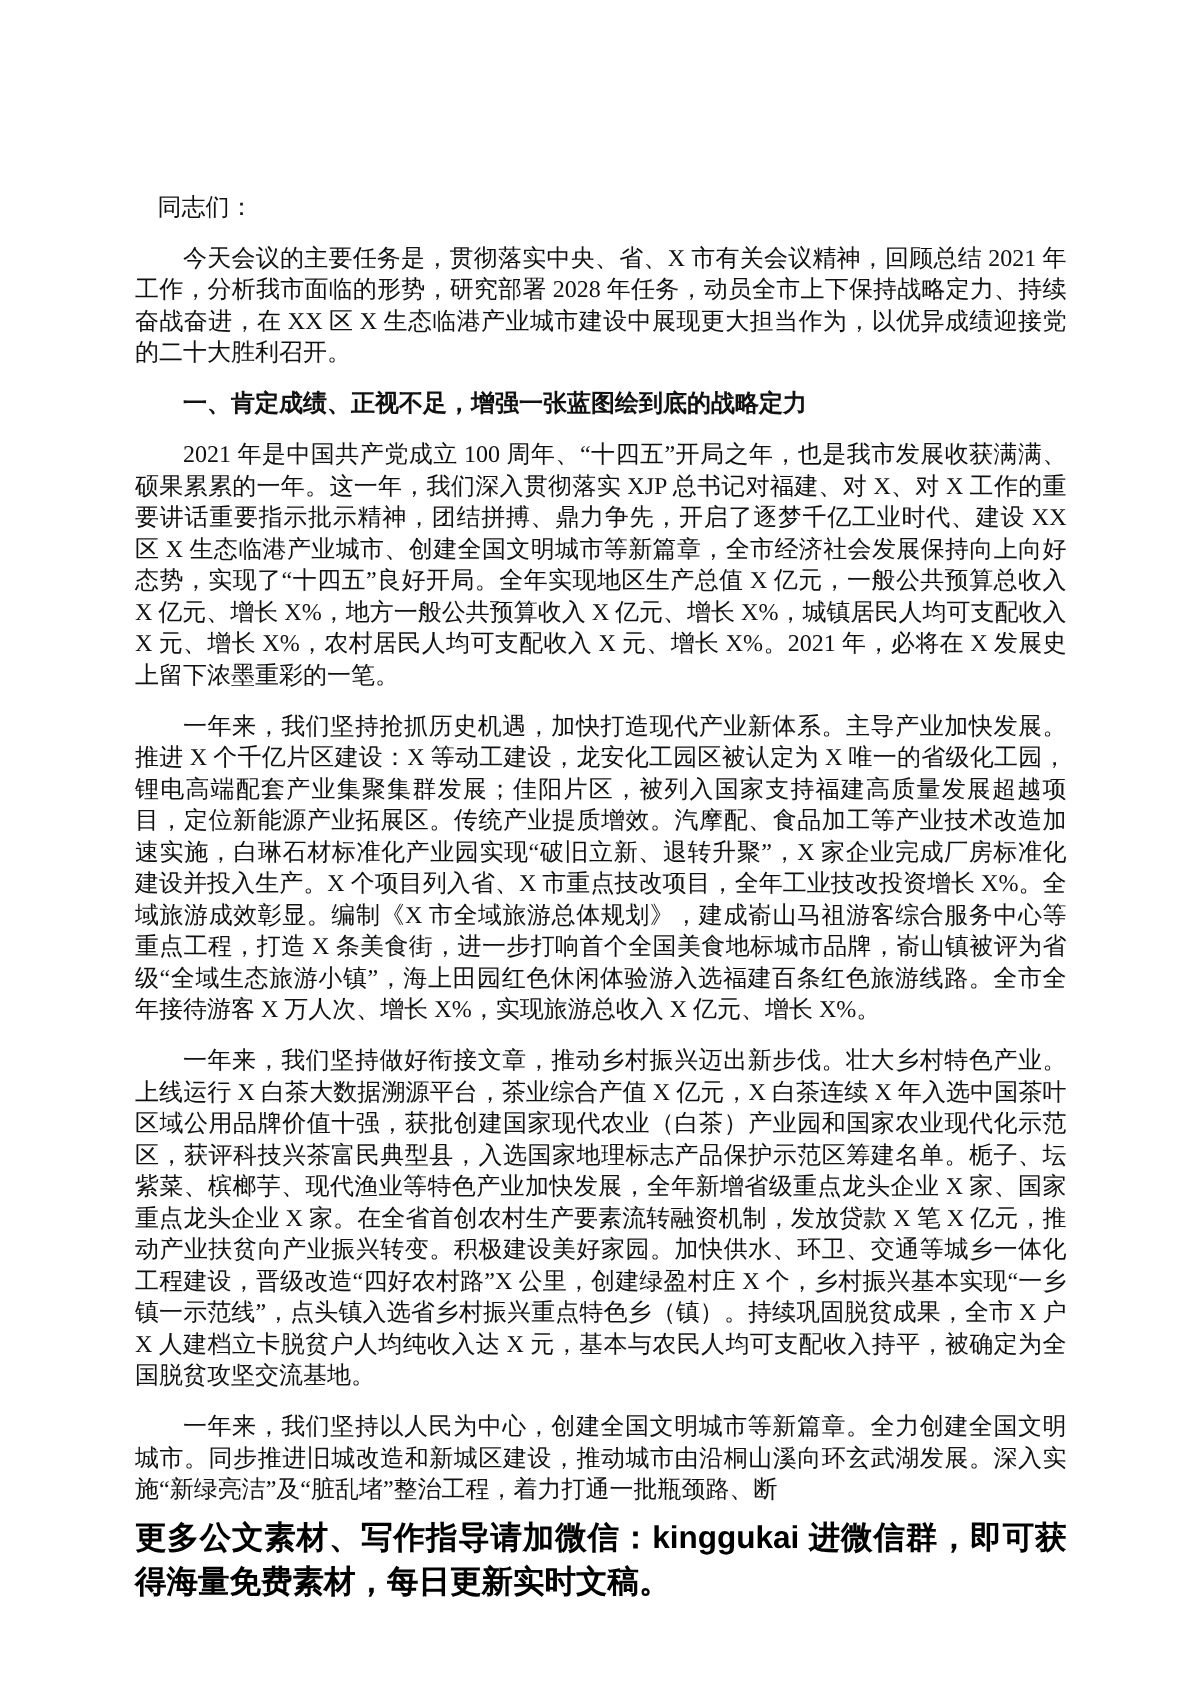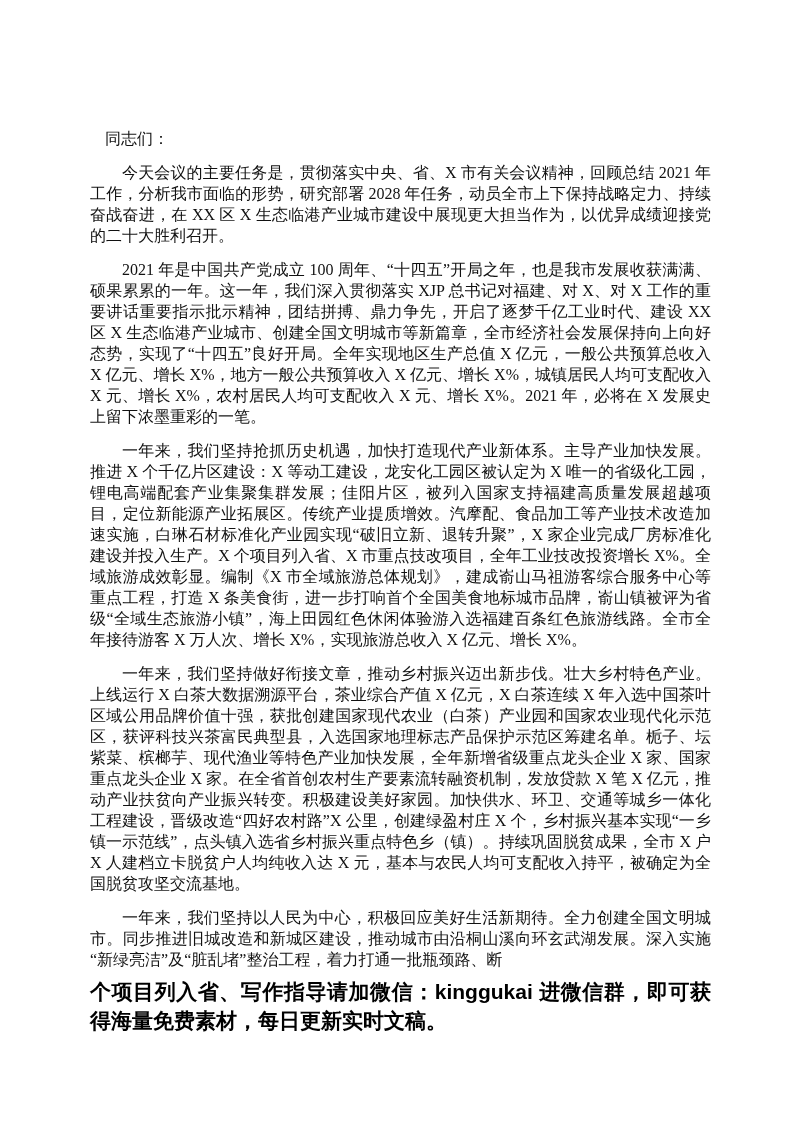--- a/index.html
+++ b/index.html
@@ -66,25 +66,26 @@
 </head>
 <body>
 
 <div class="page">
   <div class="content">
 
     <p class="salutation">同志们：</p>
 
     <p class="para">今天会议的主要任务是，贯彻落实中央、省、X 市有关会议精神，回顾总结 2021 年工作，分析我市面临的形势，研究部署 2028 年任务，动员全市上下保持战略定力、持续奋战奋进，在 XX 区 X 生态临港产业城市建设中展现更大担当作为，以优异成绩迎接党的二十大胜利召开。</p>
 
+    <p class="heading">一、肯定成绩、正视不足，增强一张蓝图绘到底的战略定力</p>
 
     <p class="para">2021 年是中国共产党成立 100 周年、“十四五”开局之年，也是我市发展收获满满、硕果累累的一年。这一年，我们深入贯彻落实 XJP 总书记对福建、对 X、对 X 工作的重要讲话重要指示批示精神，团结拼搏、鼎力争先，开启了逐梦千亿工业时代、建设 XX 区 X 生态临港产业城市、创建全国文明城市等新篇章，全市经济社会发展保持向上向好态势，实现了“十四五”良好开局。全年实现地区生产总值 X 亿元，一般公共预算总收入 X 亿元、增长 X%，地方一般公共预算收入 X 亿元、增长 X%，城镇居民人均可支配收入 X 元、增长 X%，农村居民人均可支配收入 X 元、增长 X%。2021 年，必将在 X 发展史上留下浓墨重彩的一笔。</p>
 
     <p class="para"><span class="lead">一年来，我们坚持抢抓历史机遇，加快打造现代产业新体系。</span><span>主导产业加快发展。推进 X 个千亿片区建设：X 等动工建设，龙安化工园区被认定为 X 唯一的省级化工园，锂电高端配套产业集聚集群发展；佳阳片区，被列入国家支持福建高质量发展超越项目，定位新能源产业拓展区。传统产业提质增效。汽摩配、食品加工等产业技术改造加速实施，白琳石材标准化产业园实现“破旧立新、退转升聚”，X 家企业完成厂房标准化建设并投入生产。X 个项目列入省、X 市重点技改项目，全年工业技改投资增长 X%。全域旅游成效彰显。编制《X 市全域旅游总体规划》，建成嵛山马祖游客综合服务中心等重点工程，打造 X 条美食街，进一步打响首个全国美食地标城市品牌，嵛山镇被评为省级“全域生态旅游小镇”，海上田园红色休闲体验游入选福建百条红色旅游线路。全市全年接待游客 X 万人次、增长 X%，实现旅游总收入 X 亿元、增长 X%。</span></p>
 
     <p class="para"><span class="lead">一年来，我们坚持做好衔接文章，推动乡村振兴迈出新步伐。</span><span>壮大乡村特色产业。上线运行 X 白茶大数据溯源平台，茶业综合产值 X 亿元，X 白茶连续 X 年入选中国茶叶区域公用品牌价值十强，获批创建国家现代农业（白茶）产业园和国家农业现代化示范区，获评科技兴茶富民典型县，入选国家地理标志产品保护示范区筹建名单。栀子、坛紫菜、槟榔芋、现代渔业等特色产业加快发展，全年新增省级重点龙头企业 X 家、国家重点龙头企业 X 家。在全省首创农村生产要素流转融资机制，发放贷款 X 笔 X 亿元，推动产业扶贫向产业振兴转变。积极建设美好家园。加快供水、环卫、交通等城乡一体化工程建设，晋级改造“四好农村路”X 公里，创建绿盈村庄 X 个，乡村振兴基本实现“一乡镇一示范线”，点头镇入选省乡村振兴重点特色乡（镇）。持续巩固脱贫成果，全市 X 户 X 人建档立卡脱贫户人均纯收入达 X 元，基本与农民人均可支配收入持平，被确定为全国脱贫攻坚交流基地。</span></p>
 
-    <p class="para"><span class="lead">一年来，我们坚持以人民为中心，积极回应美好生活新期待。</span><span>全力创建全国文明城市。同步推进旧城改造和新城区建设，推动城市由沿桐山溪向环玄武湖发展。深入实施“新绿亮洁”及“脏乱堵”整治工程，着力打通一批瓶颈路、断</span></p>
+    <p class="para"><span class="lead">一年来，我们坚持以人民为中心，创建全国文明城市等新篇章。</span><span>全力创建全国文明城市。同步推进旧城改造和新城区建设，推动城市由沿桐山溪向环玄武湖发展。深入实施“新绿亮洁”及“脏乱堵”整治工程，着力打通一批瓶颈路、断</span></p>
 
-    <p class="promo">个项目列入省、写作指导请加微信：kinggukai 进微信群，即可获得海量免费素材，每日更新实时文稿。</p>
+    <p class="promo">更多公文素材、写作指导请加微信：kinggukai 进微信群，即可获得海量免费素材，每日更新实时文稿。</p>
 
   </div>
 </div>
 
 </body></html>

